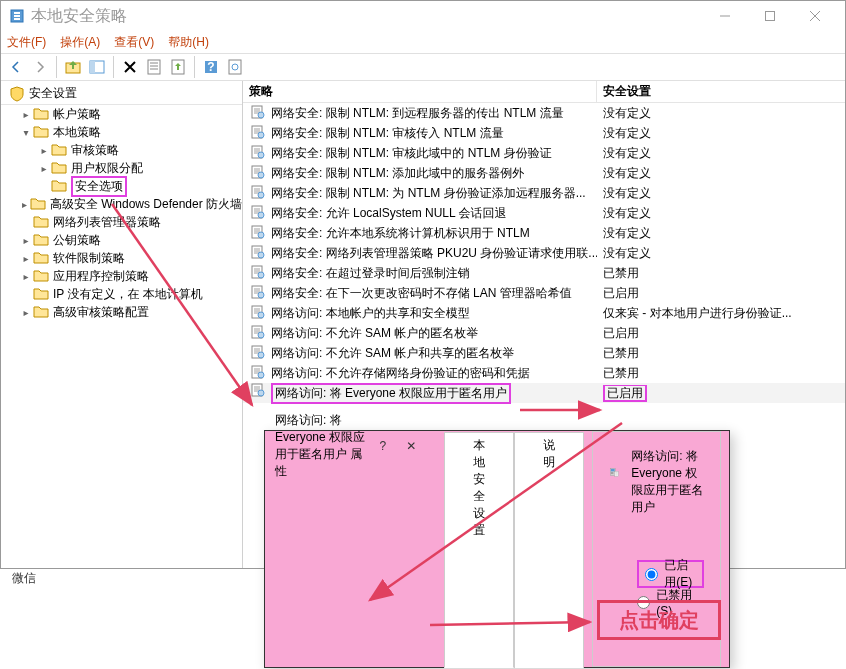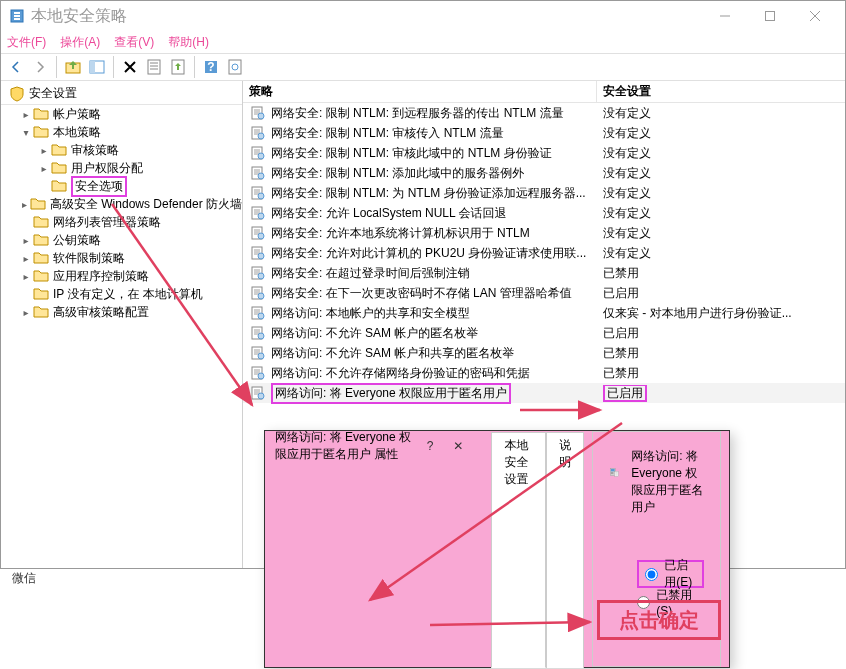--- a/index.html
+++ b/index.html
@@ -5,21 +5,21 @@
 * { box-sizing: border-box; margin: 0; padding: 0; font-family: "Microsoft YaHei", "Segoe UI", sans-serif; font-size: 12px; }
 body { background: #fff; width: 846px; height: 669px; position: relative; overflow: hidden; }
 
 .window { width: 846px; height: 569px; border: 1px solid #999; background: #fff; display: flex; flex-direction: column; }
 .titlebar { height: 30px; background: #fff; display: flex; align-items: center; padding: 0 8px; }
 .titlebar .icon { width: 16px; height: 16px; margin-right: 6px; }
 .titlebar .title { flex: 1; color: #999; font-size: 16px; }
 .titlebar .winbtns { display: flex; gap: 0; }
 .titlebar .winbtn { width: 45px; height: 30px; display: flex; align-items: center; justify-content: center; color: #999; }
 .menubar { height: 22px; display: flex; align-items: center; padding: 0 6px; gap: 14px; }
-.menubar span { color: #ec4899; cursor: default; }
+.menubar span { color: #c2410c; cursor: default; }
 .toolbar { height: 28px; border-top: 1px solid #e0e0e0; border-bottom: 1px solid #e0e0e0; display: flex; align-items: center; padding: 0 4px; gap: 2px; }
 .toolbar .tbtn { width: 22px; height: 22px; display: flex; align-items: center; justify-content: center; }
 .toolbar .sep { width: 1px; height: 22px; background: #d0d0d0; margin: 0 3px; }
 
 .body { flex: 1; display: flex; overflow: hidden; }
 .tree { width: 242px; border-right: 1px solid #d0d0d0; overflow: auto; padding-top: 2px; }
 .tree-header { padding: 2px 4px 2px 8px; border-bottom: 1px solid #e5e5e5; height: 22px; display: flex; align-items: center; }
 .tree ul { list-style: none; }
 .tree li { white-space: nowrap; }
 .tree .node { display: flex; align-items: center; height: 18px; padding-left: 4px; }
@@ -29,33 +29,33 @@
 .tree .hl { border: 2px solid #e040e0; padding: 0 2px; }
 .tree .ind1 { padding-left: 18px; }
 .tree .ind2 { padding-left: 36px; }
 
 .list { flex: 1; overflow: auto; position: relative; }
 .list-header { display: flex; background: #fff; border-bottom: 1px solid #e5e5e5; height: 22px; align-items: center; position: sticky; top: 0; }
 .list-header .col { padding: 2px 6px; color: #000; font-weight: bold; }
 .list-header .col1 { width: 354px; border-right: 1px solid #e5e5e5; }
 .list-header .col2 { flex: 1; }
 .list .row { display: flex; height: 20px; align-items: center; }
-.list .row .c1 { width: 354px; padding-left: 8px; display: flex; align-items: center; overflow: hidden; text-overflow: ellipsis; white-space: nowrap; }
+.list .row .c1 { width: 354px; padding-left: 8px; display: flex; overflow: hidden; text-overflow: ellipsis; white-space: nowrap; }
 .list .row .c2 { flex: 1; padding-left: 6px; white-space: nowrap; overflow: hidden; text-overflow: ellipsis; }
 .list .row .picon { width: 14px; height: 14px; margin-right: 6px; flex-shrink: 0; }
 .list .row.sel { background: #f3f3f3; }
 .list .row.sel .c1 .txt { border: 2px solid #e040e0; padding: 0 2px; }
 .list .row.sel .c2 span { border: 2px solid #e040e0; padding: 0 2px; }
 
 .dialog { position: absolute; left: 264px; top: 430px; width: 466px; height: 238px; background: #f9a8d4; border: 1px solid #333; box-shadow: 4px 4px 12px rgba(0,0,0,0.2); display: flex; flex-direction: row; }
 .dlg-title { height: 30px; display: flex; align-items: center; padding: 0 10px; }
 .dlg-title .t { flex: 1; }
 .dlg-title .qx { color: #333; margin: 0 10px; }
 .dlg-tabs { display: flex; padding-left: 8px; }
-.dlg-tab { padding: 4px 12px; border: 1px solid #ccc; border-bottom: none; background: #fff; position: relative; top: 1px; }
+.dlg-tab { padding: 4px 28px; border: 1px solid #ccc; border-bottom: none; background: #fff; position: relative; top: 1px; }
 .dlg-tab.active { border-bottom: 1px solid #fff; }
 .dlg-body { border: 1px solid #ccc; margin: 0 8px; flex: 1; padding: 16px; }
 .dlg-row { display: flex; align-items: center; margin-bottom: 18px; }
 .dlg-row .dicon { width: 32px; height: 32px; margin-right: 12px; }
 .radios { margin-left: 28px; margin-top: 44px; }
 .radios label { display: flex; align-items: center; height: 28px; gap: 6px; }
 .radios .hl-radio { border: 2px solid #e040e0; padding: 0 6px; }
 .callout-btn { position: absolute; left: 597px; top: 600px; width: 124px; height: 40px; border: 3px solid #e04060; display: flex; align-items: center; justify-content: center; color: #e04060; font-size: 20px; font-weight: bold; }
 
 .taskbar-item { position: absolute; left: 12px; top: 570px; color: #333; }
@@ -386,21 +386,21 @@
             </div>
             <div class="c2"><span>没有定义</span></div>
           </div>
           <div class="row">
             <div class="c1">
               <span class="picon"><svg viewBox="0 0 14 14">
                   <rect x="1" y="1" width="10" height="12" fill="#fff" stroke="#888"></rect>
                   <path d="M3 4h6M3 6h6M3 8h6" stroke="#888" stroke-width="0.8"></path>
                   <circle cx="10" cy="10" r="3" fill="#bdd7ee" stroke="#5b9bd5"></circle>
                 </svg></span>
-              <span class="txt">网络安全: 允许对此计算机的 PKU2U 身份验证请求使用联...</span>
+              <span class="txt">网络安全: 网络列表管理器策略 PKU2U 身份验证请求使用联...</span>
             </div>
             <div class="c2"><span>没有定义</span></div>
           </div>
           <div class="row">
             <div class="c1">
               <span class="picon"><svg viewBox="0 0 14 14">
                   <rect x="1" y="1" width="10" height="12" fill="#fff" stroke="#888"></rect>
                   <path d="M3 4h6M3 6h6M3 8h6" stroke="#888" stroke-width="0.8"></path>
                   <circle cx="10" cy="10" r="3" fill="#bdd7ee" stroke="#5b9bd5"></circle>
                 </svg></span>

